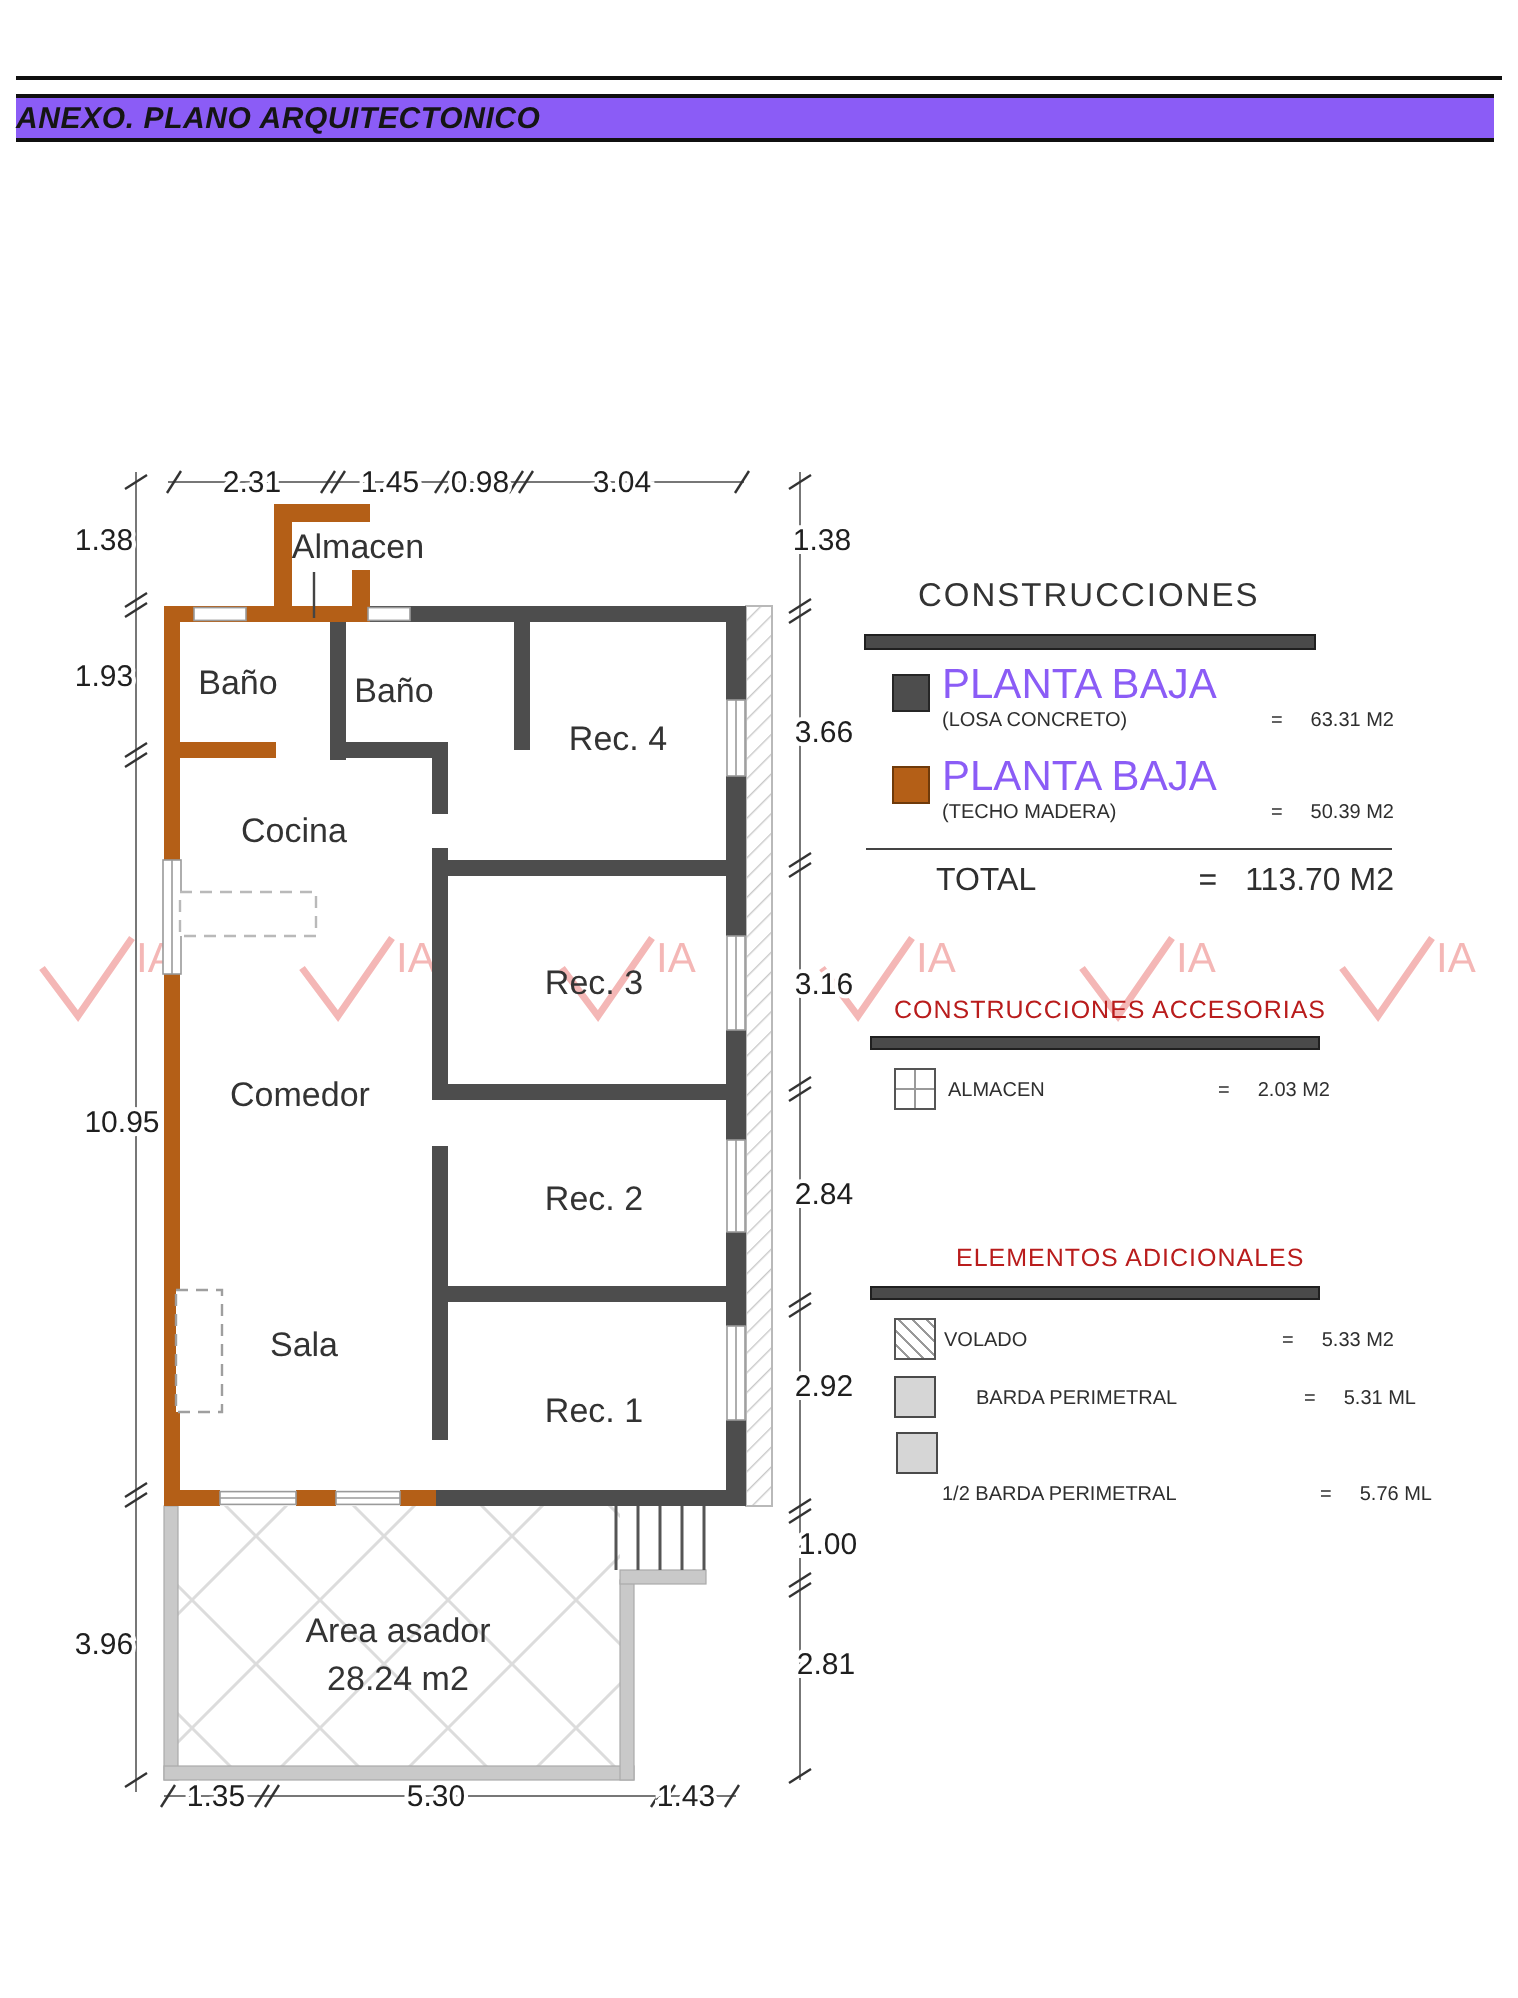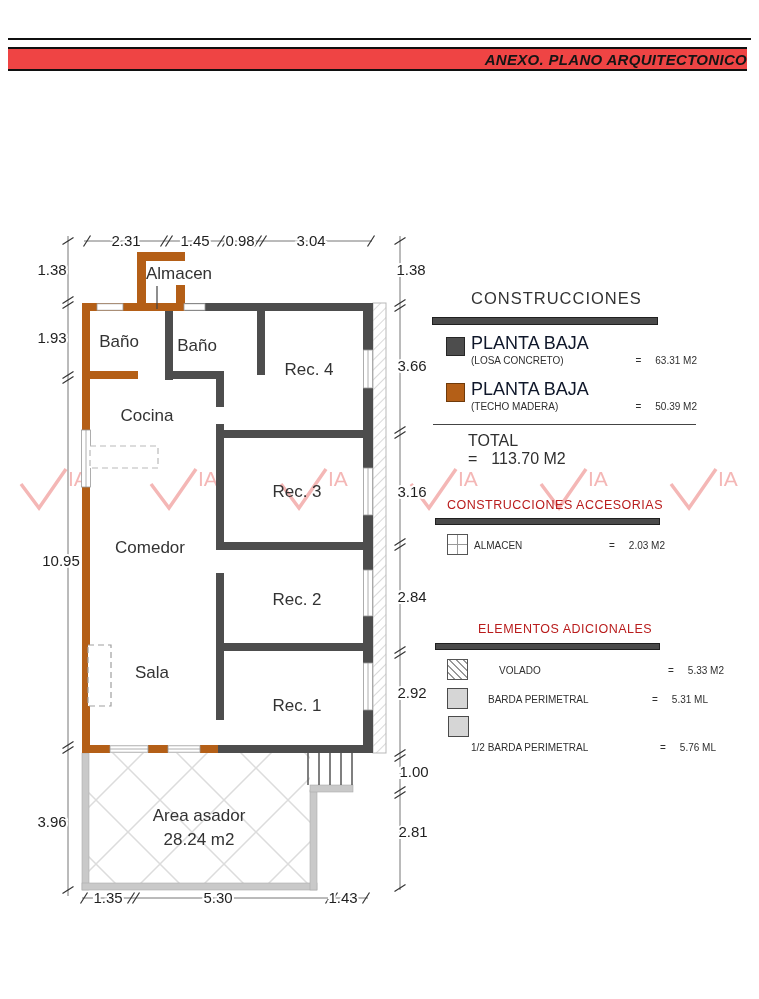--- a/index.html
+++ b/index.html
@@ -1,43 +1,43 @@
 <!DOCTYPE html>
 <html><head>
 <meta charset="utf-8">
 <style>
   html,body{margin:0;padding:0;background:#fff;}
   #page{position:relative;width:759px;height:999px;background:#fff;overflow:hidden;
         font-family:"Liberation Sans",sans-serif;color:#2f2f2f;}
   
   .top-rule{position:absolute;left:8px;top:38px;width:743px;height:2px;background:#101010;}
-  .header-bar{position:absolute;left:8px;top:47px;width:739px;height:20px;background:#ef4444;
+  .header-bar{position:absolute;left:8px;top:47px;width:739px;height:20px;background:#8b5cf6;
       border-top:2px solid #101010;border-bottom:2px solid #101010;
-      display:flex;align-items:center;justify-content:flex-end;}
+      display:flex;align-items:center;justify-content:flex-start;}
   .header-bar span{font-size:15px;font-weight:bold;font-style:italic;color:#151515;letter-spacing:.3px;}
   
   .wm{position:absolute;top:464px;opacity:.8;text-align:center;}
   .wm svg{display:block;}
   
   .lg-el{position:absolute;box-sizing:border-box;}
-  .lg-title-main{font-size:16.5px;letter-spacing:1px;color:#333;margin-left:12px;}
+  .lg-title-main{font-size:16.5px;letter-spacing:1px;color:#333;}
   .lg-title-sub{font-size:12.5px;letter-spacing:.5px;color:#b91c1c;}
   .lg-bar{background:#4a4a4a;border:1px solid #202020;}
-  .lg-line1{font-size:18px;line-height:18px;color:#0f172a;}
+  .lg-line1{font-size:21px;line-height:18px;color:#8b5cf6;}
   .lg-flex{display:flex;justify-content:space-between;font-size:10px;line-height:18px;color:#2f2f2f;}
   .ev{display:flex;gap:14px;}
   .sw{position:absolute;width:19px;height:19px;box-sizing:border-box;}
   .sw-dark{background:#4d4d4d;border:1.5px solid #262626;}
   .sw-orange{background:#b45f17;border:1.5px solid #6f3a0a;}
   .sw-window{border:1.5px solid #555;background-color:#fff;
      background-image:linear-gradient(#9a9a9a,#9a9a9a),linear-gradient(#9a9a9a,#9a9a9a);
      background-size:1px 100%,100% 1px;background-position:center,center;background-repeat:no-repeat;}
   .sw-hatch{border:1.5px solid #555;background:repeating-linear-gradient(45deg,#fff 0 4px,#999 4px 5px);}
   .sw-gray{background:#d6d6d6;border:1.5px solid #4a4a4a;}
-  .total-row{font-size:16px;color:#2f2f2f;display:flex;justify-content:space-between;flex-direction:column;}
+  .total-row{font-size:16px;color:#2f2f2f;display:flex;justify-content:space-between;}
   .plan{position:absolute;left:0;top:0;}
   .plan text{font-family:"Liberation Sans",sans-serif;}
   .room-lbl{font-size:17px;fill:#333;}
   .dim-lbl{font-size:15px;fill:#1f1f1f;stroke:#fff;stroke-width:4px;paint-order:stroke;}
 </style>
 </head>
 <body>
 
 <div id="page">
 
@@ -296,21 +296,21 @@
       <span class="ev">
           <span>=</span>
           <span>2.03 M2</span>
         </span>
     </div>
 
     <div class="lg-el lg-title-sub" style="left:478px;top:622px;">ELEMENTOS ADICIONALES</div>
     <div class="lg-el lg-bar" style="left:435px;top:643px;width:225px;height:7px;"></div>
 
     <span class="sw sw-hatch" style="left:447px;top:659px;width:21px;height:21px;"></span>
-    <div class="lg-el lg-flex" style="left:472px;top:662px;width:225px;margin-left:27px;">
+    <div class="lg-el lg-flex" style="left:472px;top:662px;width:225px;">
       <span>VOLADO</span>
       <span class="ev">
           <span>=</span>
           <span>5.33 M2</span>
         </span>
     </div>
 
     <span class="sw sw-gray" style="left:447px;top:688px;width:21px;height:21px;"></span>
     <div class="lg-el lg-flex" style="left:488px;top:691px;width:220px;">
       <span>BARDA PERIMETRAL</span>

